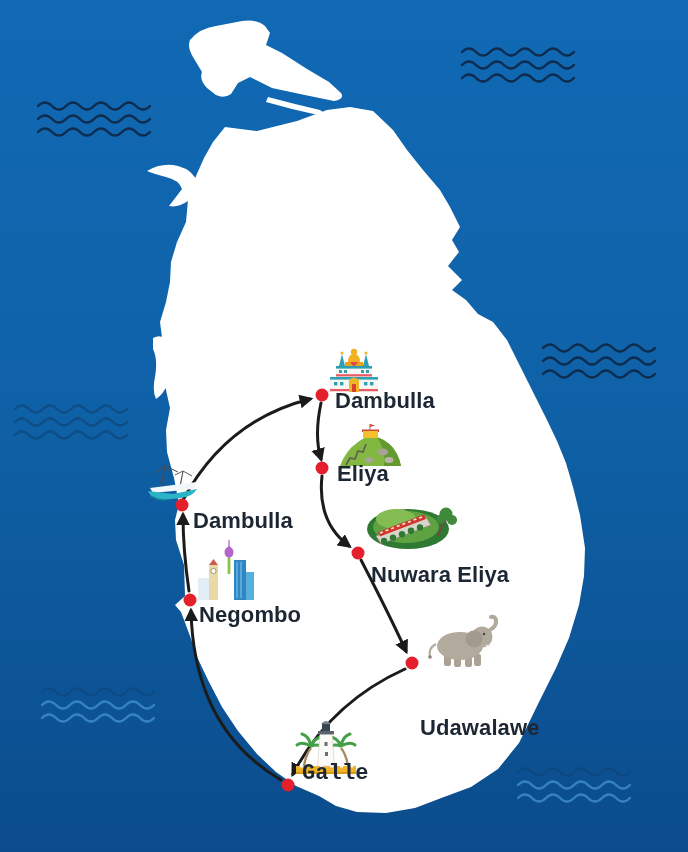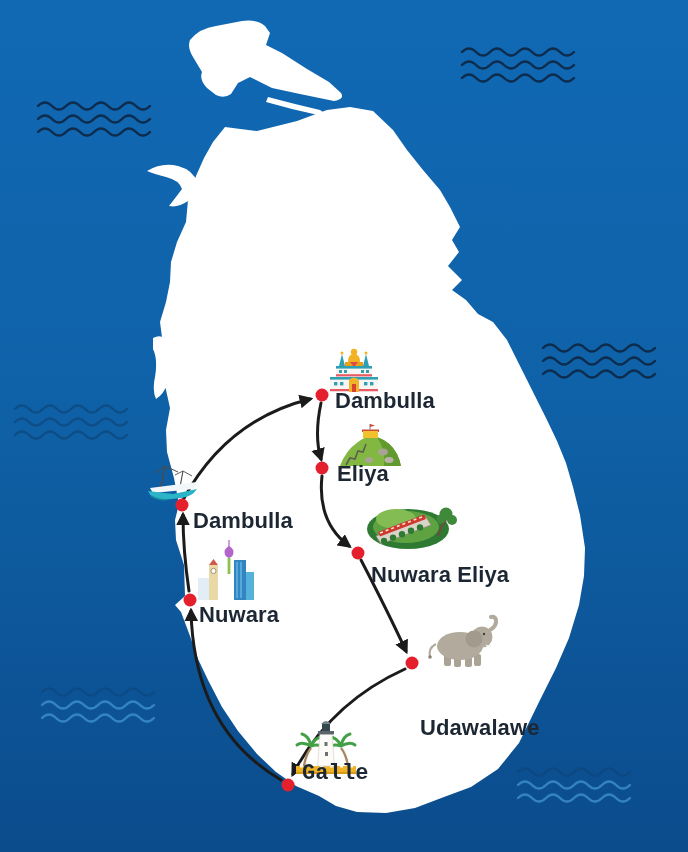--- a/index.html
+++ b/index.html
@@ -246,14 +246,14 @@
       <circle cx="190" cy="600" r="6.5"></circle>
     </g>
   </svg>
 
   <div class="city-label lbl-negombo">Dambulla</div>
   <div class="city-label lbl-dambulla">Dambulla</div>
   <div class="city-label lbl-kandy">Eliya</div>
   <div class="city-label lbl-nuwara">Nuwara Eliya</div>
   <div class="city-label lbl-udawalawe">Udawalawe</div>
   <div class="city-label lbl-galle">Galle</div>
-  <div class="city-label lbl-colombo">Nuwara</div>
+  <div class="city-label lbl-colombo">Negombo</div>
 </div>
 
 </body></html>

